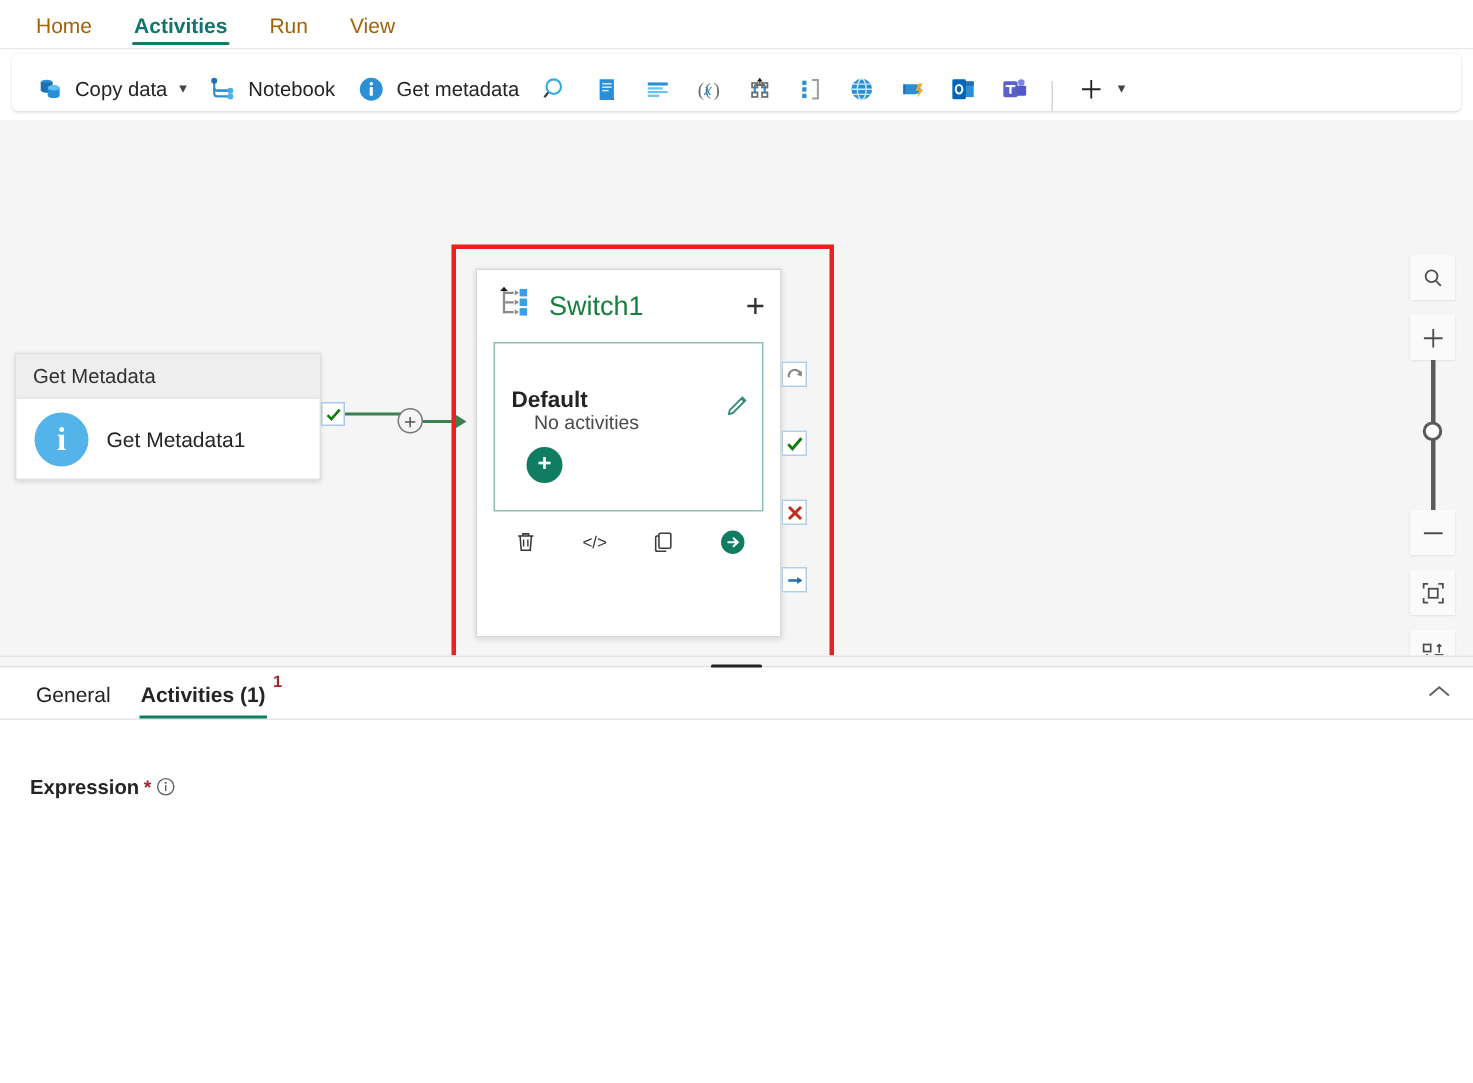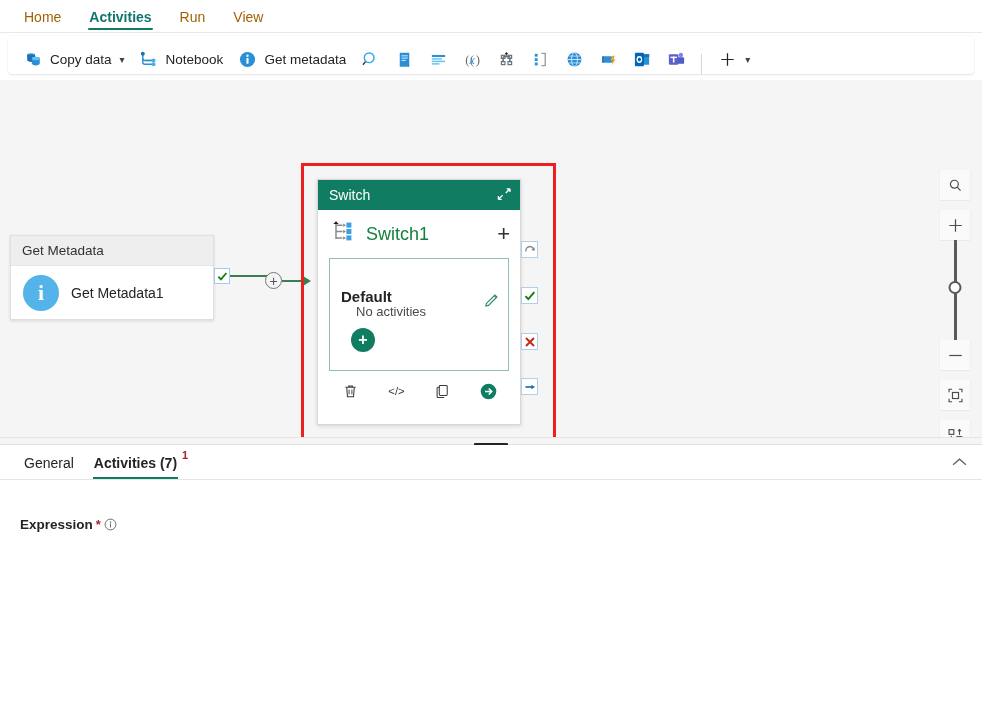--- a/index.html
+++ b/index.html
@@ -457,29 +457,20 @@
     </div>
 
     <div class="conn-line" style="left:230px; top:195px; width:40px;"></div>
     <div class="conn-plus" style="left:265px; top:192px;">
       <span>+</span>
     </div>
     <div class="conn-line" style="left:282px; top:200px; width:22px;"></div>
     <div class="arrow-head" style="left:303px; top:196px;"></div>
 
     <div class="node-switch">
-      <div class="sw-hdr">
-        <span>Switch</span>
-        <span style="cursor:pointer;">
-          <svg width="16" height="16" viewBox="0 0 16 16">
-            <path d="M14 2.8L9.8 7M14 2.8v3.3M14 2.8h-3.3" stroke="#fff" stroke-width="1.3" fill="none"></path>
-            <path d="M2.4 13.4L6.6 9.2M2.4 13.4v-3.3M2.4 13.4h3.3" stroke="#fff" stroke-width="1.3" fill="none"></path>
-          </svg>
-        </span>
-      </div>
 
       <div class="sw-sub">
         <span>
           <svg width="26" height="26" viewBox="0 0 26 26">
             <path d="M7 4.5v15.5M7 6.2h6.5M7 12.5h6.5M7 19h6.5" stroke="#8a8a8a" stroke-width="1.5" fill="none"></path>
             <polygon points="7,2.2 9.6,5 4.4,5" fill="#1b1b1b"></polygon>
             <polygon points="14.2,4.4 14.2,8 17,6.2" fill="#8a8a8a"></polygon>
             <polygon points="14.2,10.7 14.2,14.3 17,12.5" fill="#8a8a8a"></polygon>
             <polygon points="14.2,17.2 14.2,20.8 17,19" fill="#8a8a8a"></polygon>
             <rect x="17.4" y="3.6" width="5" height="5" fill="#3a9fe8"></rect>
@@ -602,21 +593,21 @@
   <div class="panel-divider">
     <div class="drag-handle"></div>
   </div>
 
   <div class="panel">
     <div class="panel-tabs">
       <div class="ptab">
         <span>General</span>
       </div>
       <div class="ptab active">
-        <span>Activities (7)</span>
+        <span>Activities (1)</span>
         <span class="sup">1</span>
       </div>
       <div class="panel-collapse">
         <svg width="17" height="11" viewBox="0 0 18 12">
           <path d="M2 8.4L9 2.4l7 6" stroke="#616161" stroke-width="1.4" fill="none"></path>
         </svg>
       </div>
     </div>
 
     <div class="field-row">

